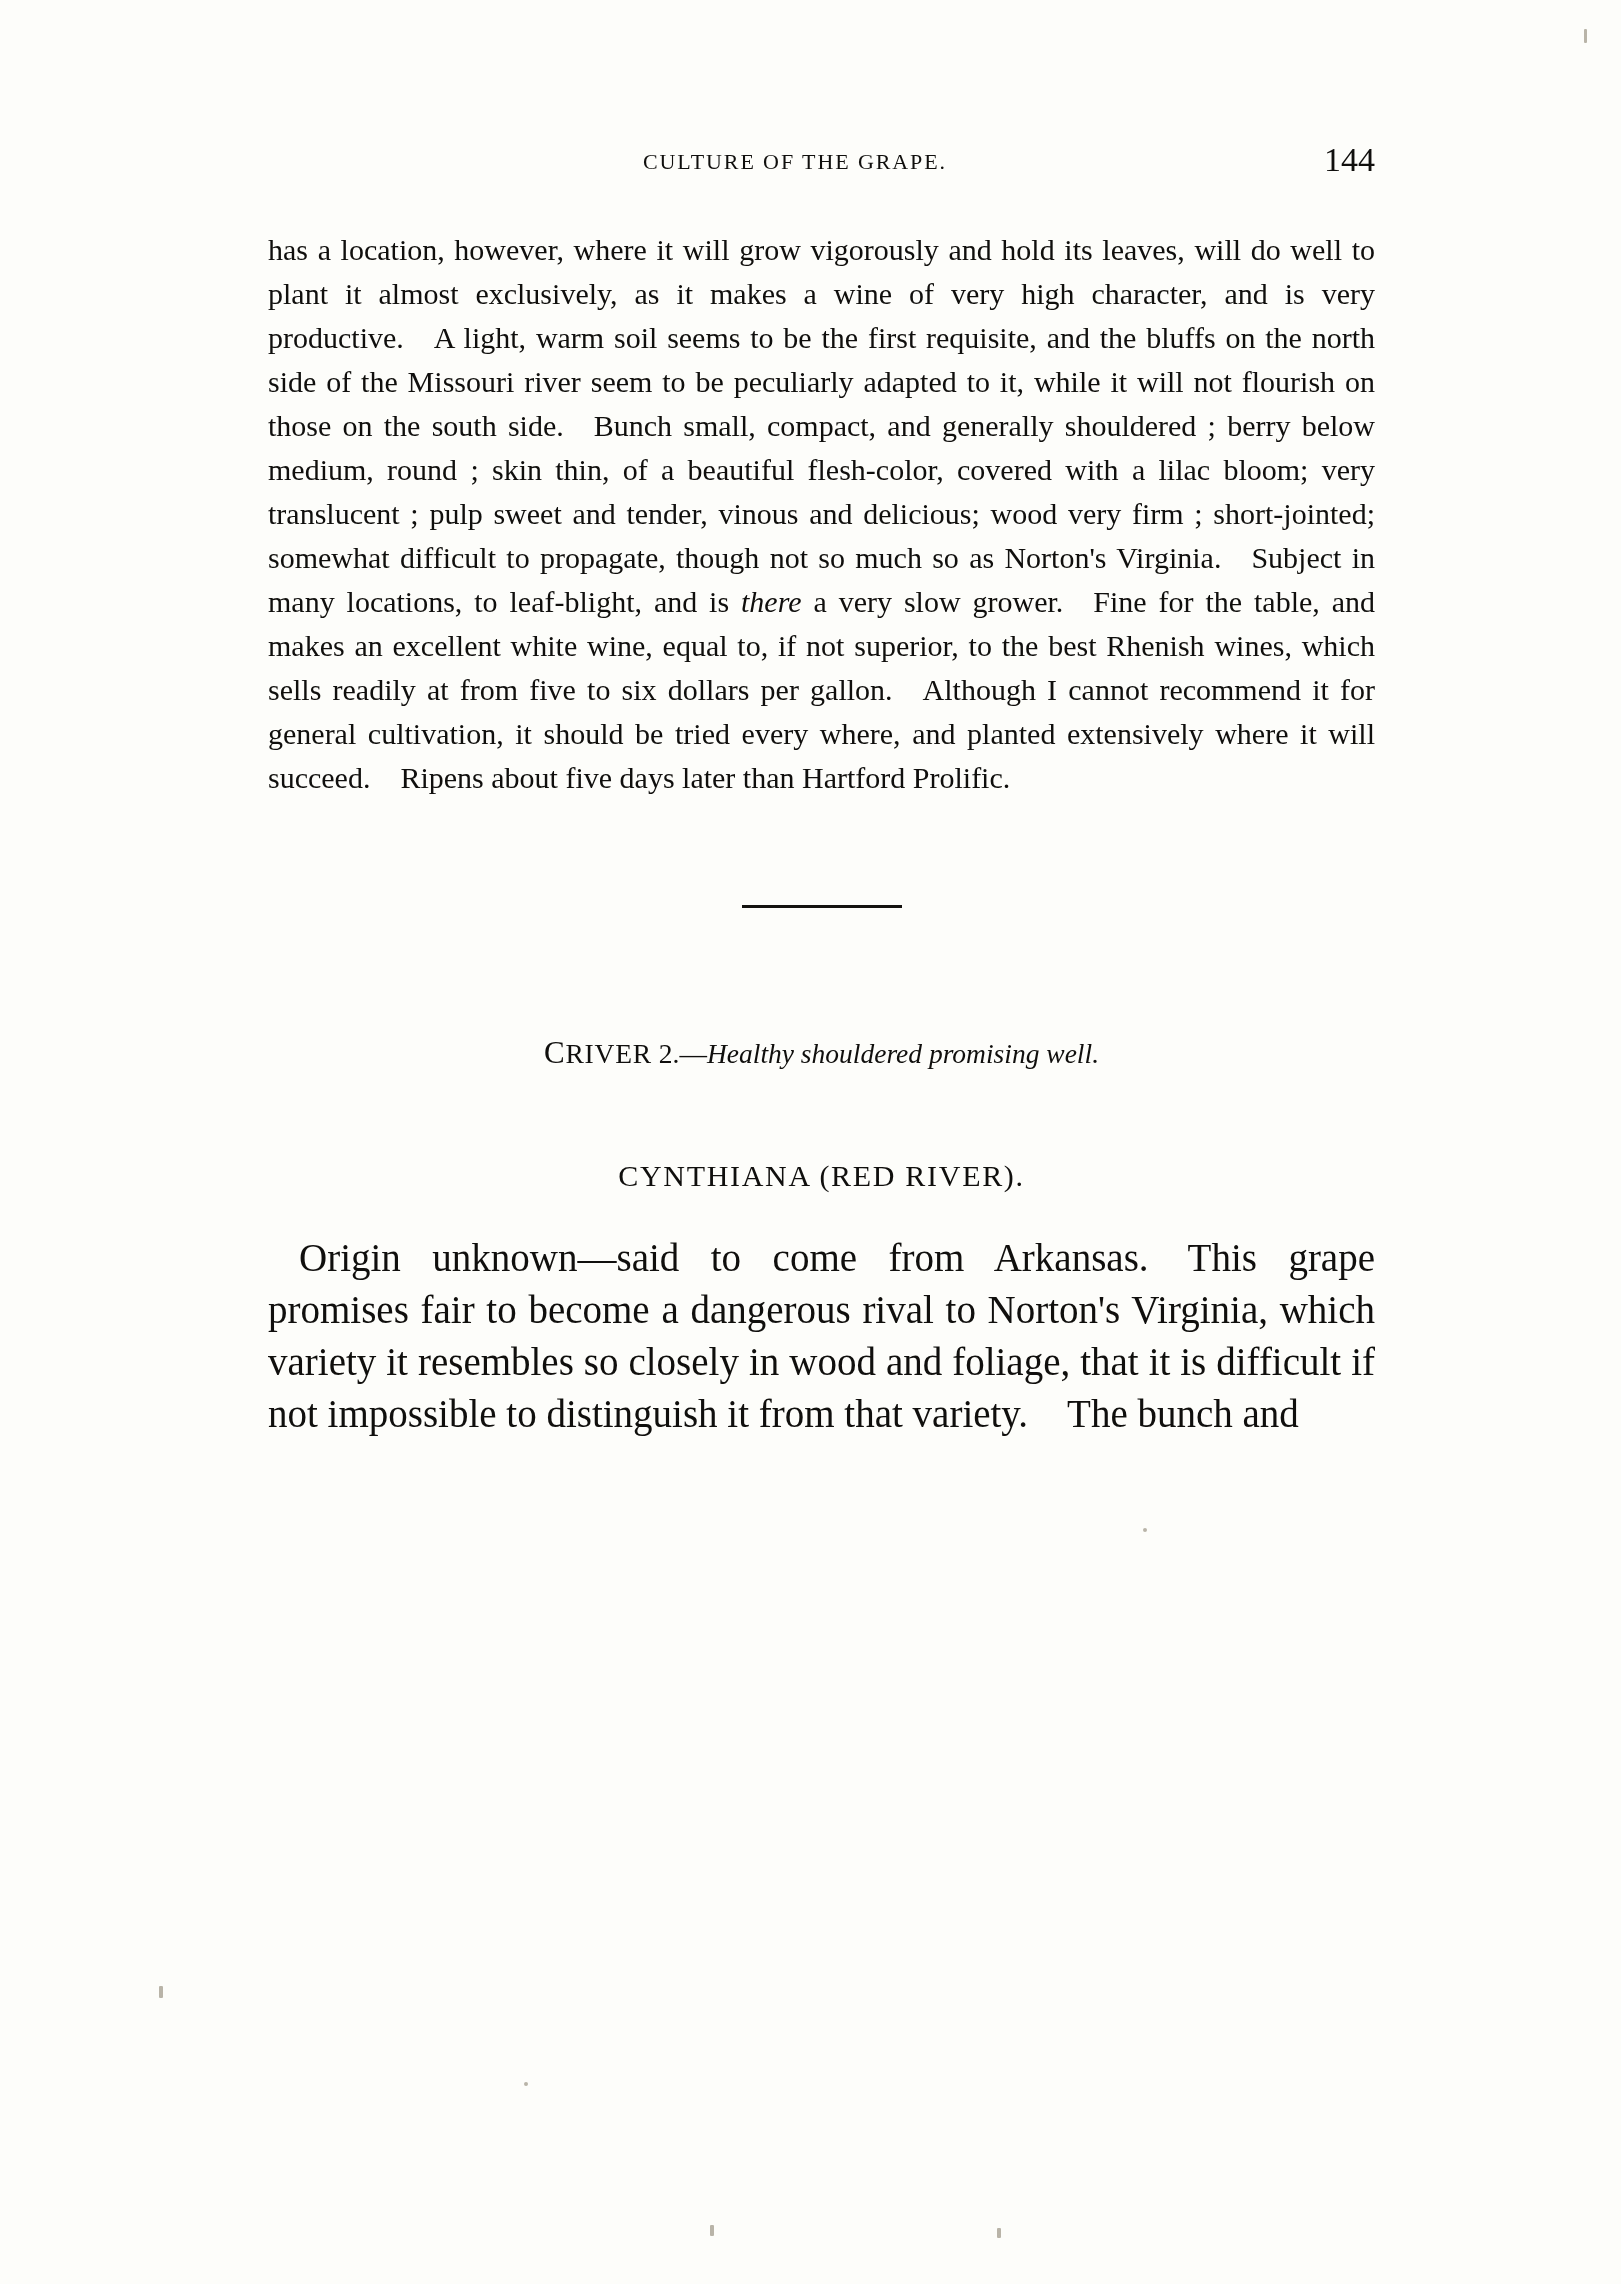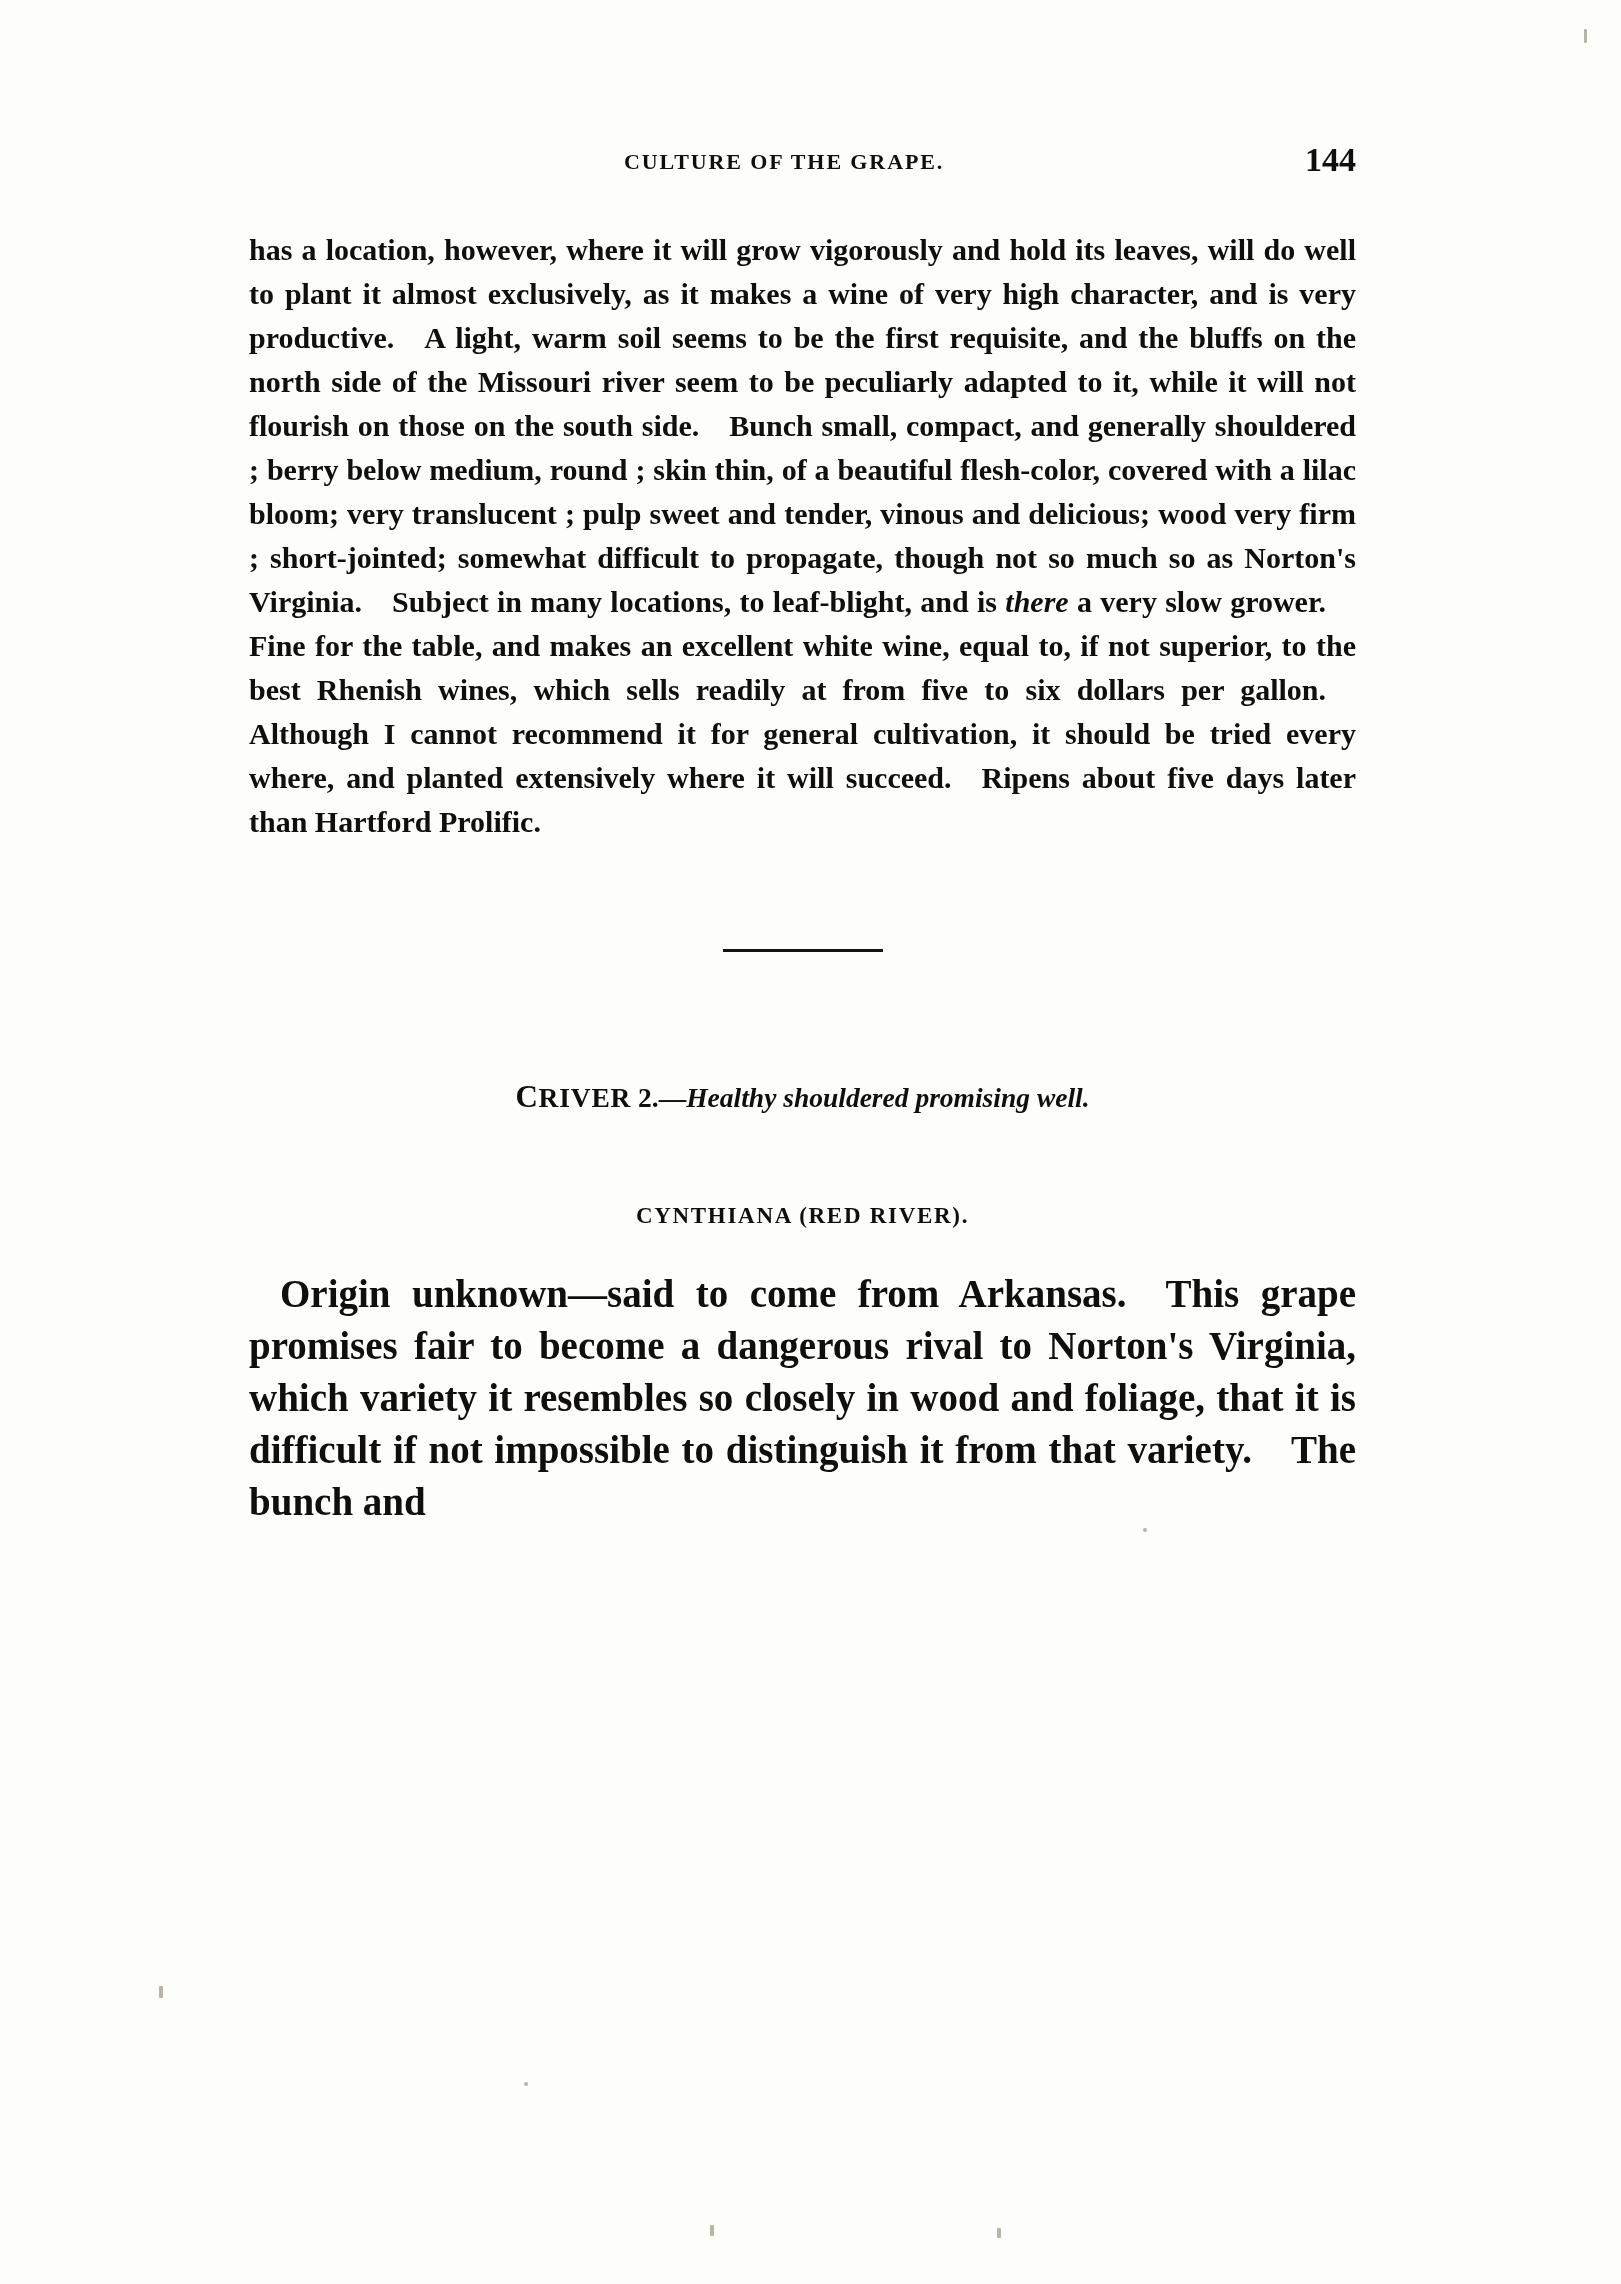--- a/index.html
+++ b/index.html
@@ -24,24 +24,23 @@
   }
   
   .paper-tint {
     position: absolute;
     inset: 0;
     background: #fdfdfa;
   }
 
   .content {
     position: absolute;
-    left: 249px;
+    left: 268px;
     top: 149px;
     width: 1107px;
-    font-weight: bold;
   }
 
   
   .header-row {
     display: flex;
     align-items: baseline;
     justify-content: flex-start;
     position: relative;
     height: 50px;
   }
@@ -104,21 +103,21 @@
   .smallcaps .big { font-size: 31px; }
   .class-title-italic {
     font-style: italic;
     font-size: 27.5px;
   }
 
   
   .variety-heading {
     margin-top: 88px;
     text-align: center;
-    font-size: 23px;
+    font-size: 30px;
     letter-spacing: 1.7px;
     text-transform: uppercase;
   }
 
   
   .body-block-2 {
     margin-top: 29px;
     font-size: 39px;
     line-height: 52px;
     text-align: justify;

